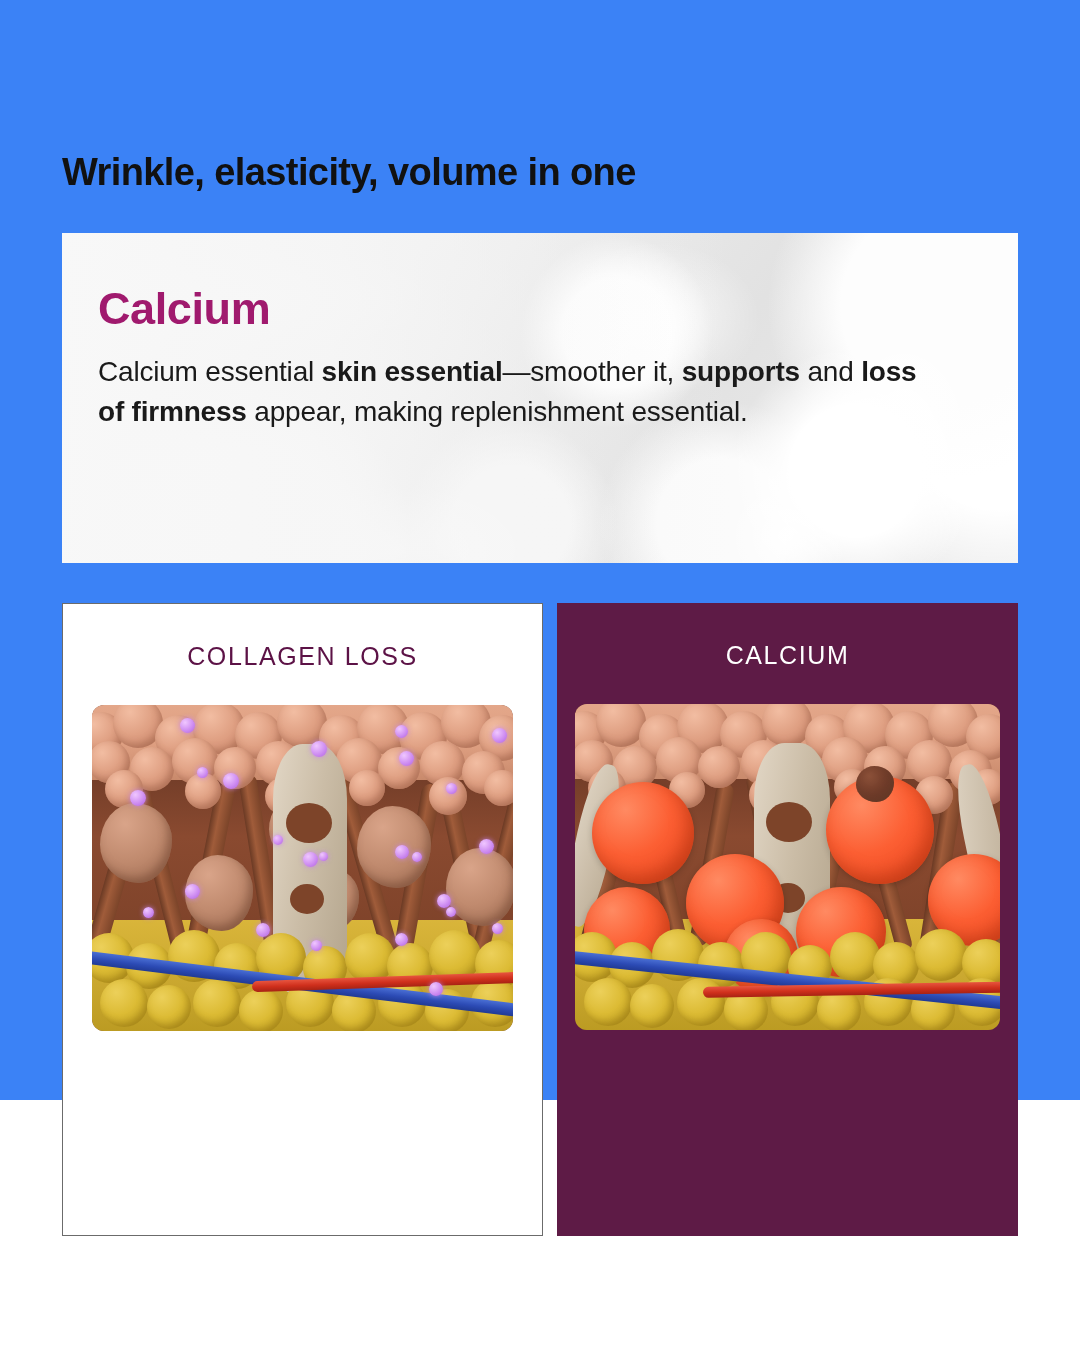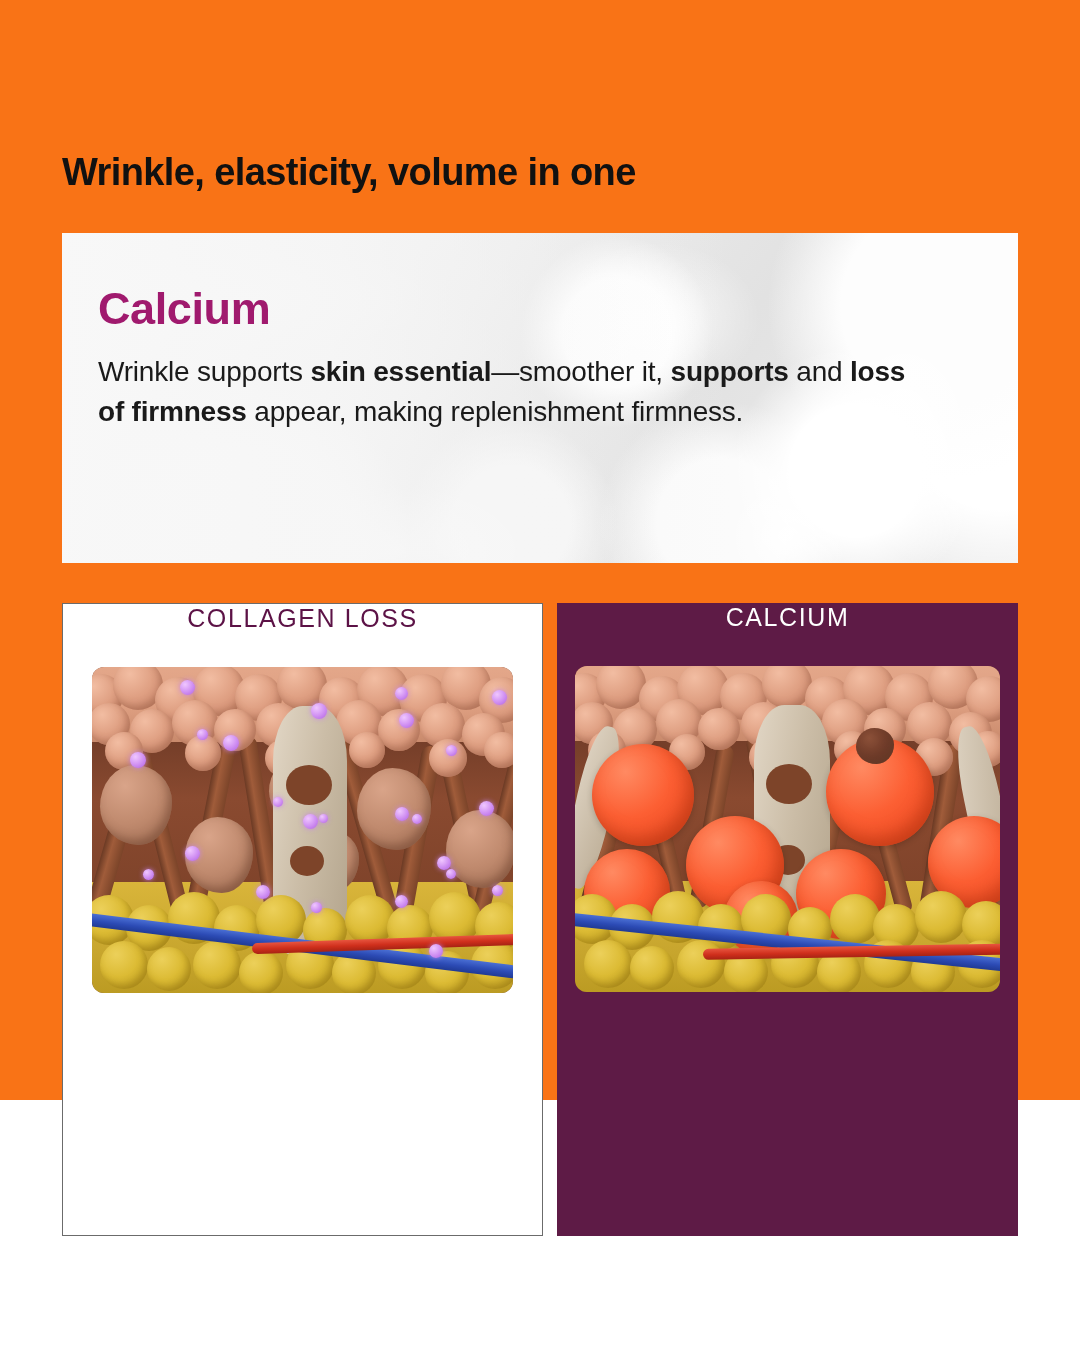--- a/index.html
+++ b/index.html
@@ -9,21 +9,21 @@
     height: 1350px;
     background: #ffffff;
     font-family: "Liberation Sans", sans-serif;
     overflow: hidden;
   }
 
   .page {
     position: relative;
     width: 1080px;
     height: 1100px;
-    background: #f97316;
+    background: #3b82f6;
   }
 
   
   .page-title {
     position: absolute;
     left: 62px;
     top: 151px;
     font-size: 38px;
     font-weight: 700;
     letter-spacing: -0.6px;
@@ -114,20 +114,21 @@
   .card-left {
     background: #ffffff;
     border: 1px solid #6b6b6b;
   }
   .card-right {
     width: 461px;
     background: #5e1b46;
     border: none;
   }
   .card-heading {
+    margin-top: 38px;
     font-size: 25px;
     letter-spacing: 1.6px;
     font-weight: 400;
   }
   .card-left .card-heading { color: #5c1246; }
   .card-right .card-heading { color: #ffffff; }
 
   .skin-figure {
     position: relative;
     margin-top: 34px;
@@ -228,21 +229,21 @@
 <div class="page">
 
   <h1 class="page-title">Wrinkle, elasticity, volume in one</h1>
 
   <section class="banner">
     <div class="banner-bg"></div>
     <div class="banner-fade"></div>
     <div class="banner-content">
       <div class="banner-title">Calcium</div>
       <p class="banner-body">
-        <span>Wrinkle supports </span><b>skin essential</b><span>—smoother it, </span><b>supports</b><span> and </span><b>loss of firmness</b><span> appear, making replenishment firmness.</span>
+        <span>Calcium essential </span><b>skin essential</b><span>—smoother it, </span><b>supports</b><span> and </span><b>loss of firmness</b><span> appear, making replenishment essential.</span>
       </p>
     </div>
   </section>
 
   <section class="cards">
 
     <article class="card card-left">
       <div class="card-heading">COLLAGEN LOSS</div>
 
       <figure class="skin-figure">

